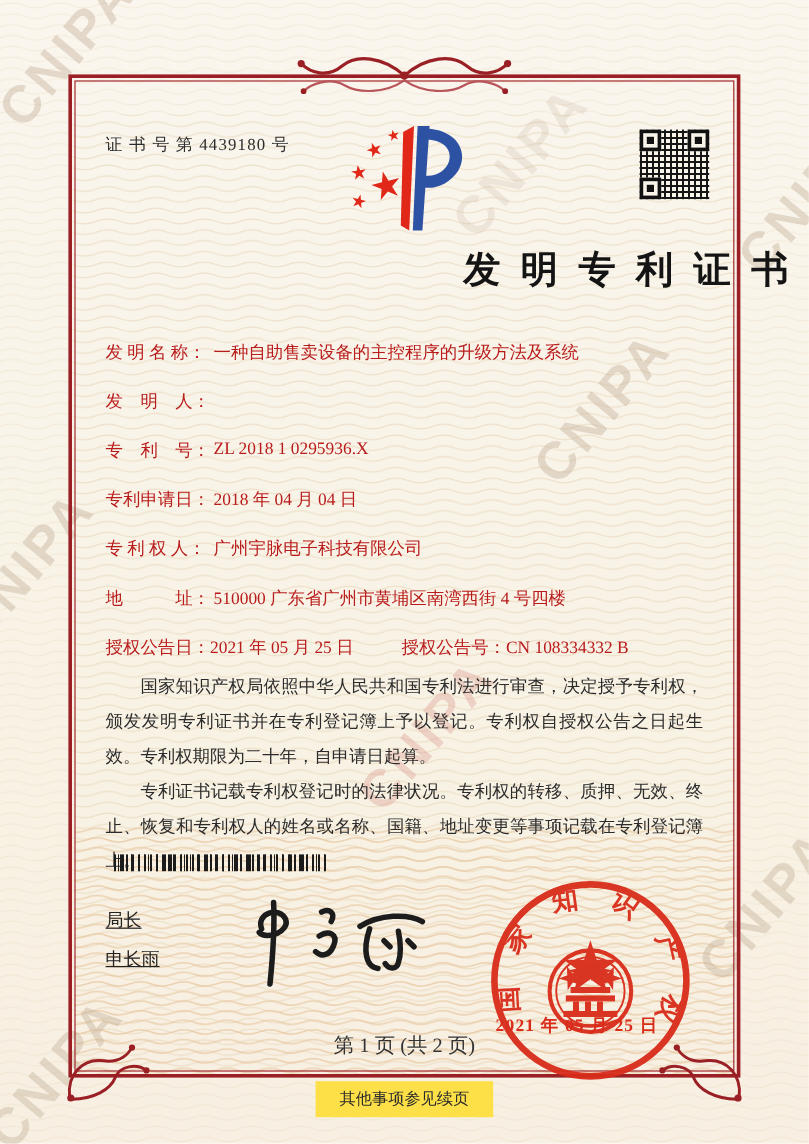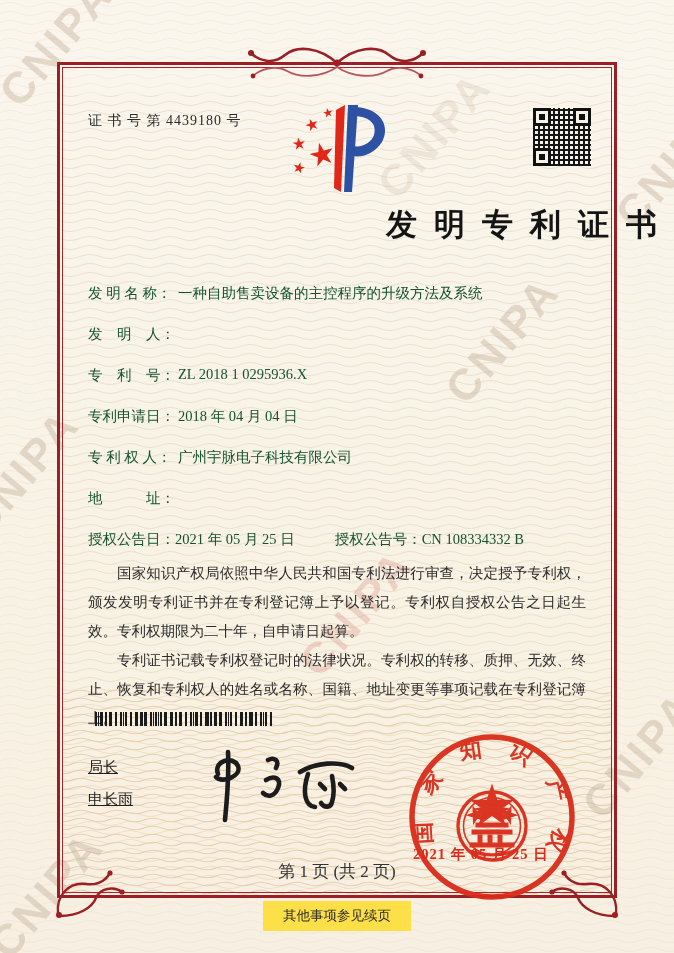--- a/index.html
+++ b/index.html
@@ -31,21 +31,21 @@
        repeating-linear-gradient(90deg,#161616 0 2px,transparent 2px 5px),
        repeating-linear-gradient(0deg,#161616 0 2px,transparent 2px 5px);
       background-color:#f8f4ea;}
   .qr .finder{position:absolute;width:12px;height:12px;border:3px solid #111;background:#f8f4ea;}
   .qr .finder::after{content:"";position:absolute;left:3px;top:3px;width:6px;height:6px;background:#111;}
   .qr .f-tl{left:0;top:0;} .qr .f-tr{right:0;top:0;} .qr .f-bl{left:0;bottom:0;}
   .title{
     position:absolute;left:0;right:0;top:204px;z-index:3;text-align:right;
     font-size:31px;font-weight:bold;color:#141414;letter-spacing:17px;text-indent:17px;
   }
-  .fields{position:absolute;left:88px;right:67px;top:284px;z-index:3;color:#14532d;}
+  .fields{position:absolute;left:88px;right:67px;top:284px;z-index:3;color:#b91c1c;}
   .row{display:flex;align-items:flex-start;height:22px;margin-bottom:19px;font-size:14.5px;}
   .row .lbl{flex:0 0 90px;white-space:pre;}
   .row .val{flex:1;white-space:nowrap;}
   .grant-row{display:flex;font-size:14.5px;height:22px;}
   .grant-row .g2{margin-left:40px;}
   .paras{position:absolute;left:88px;right:88px;top:559px;z-index:3;color:#2b2b2b;}
   .paras p{margin:0;font-size:14.5px;line-height:29px;text-align:justify;text-indent:2em;}
   .barcode{
     position:absolute;left:95px;top:712px;width:178px;height:14px;z-index:3;
     background:
@@ -184,20 +184,21 @@
     <div class="row">
       <span class="lbl">专利申请日：</span>
       <span class="val">2018 年 04 月 04 日</span>
     </div>
     <div class="row">
       <span class="lbl">专 利 权 人：</span>
       <span class="val">广州宇脉电子科技有限公司</span>
     </div>
     <div class="row">
       <span class="lbl">地　　　址：</span>
+      <span class="val">510000 广东省广州市黄埔区南湾西街 4 号四楼</span>
     </div>
     <div class="grant-row">
       <span class="g1">
         <span>授权公告日：</span><span>2021 年 05 月 25 日</span>
       </span>
       <span class="g2">
         <span>授权公告号：</span><span>CN 108334332 B</span>
       </span>
     </div>
   </div>

